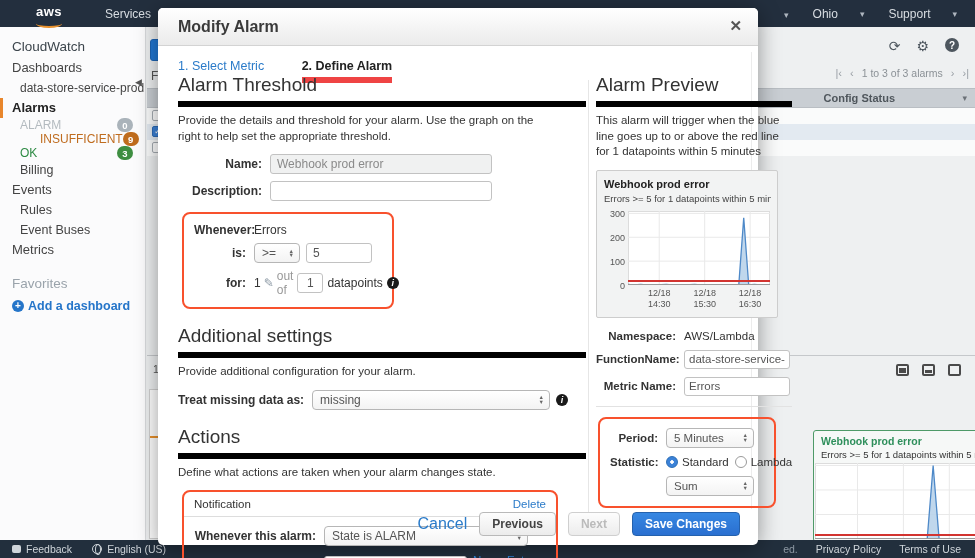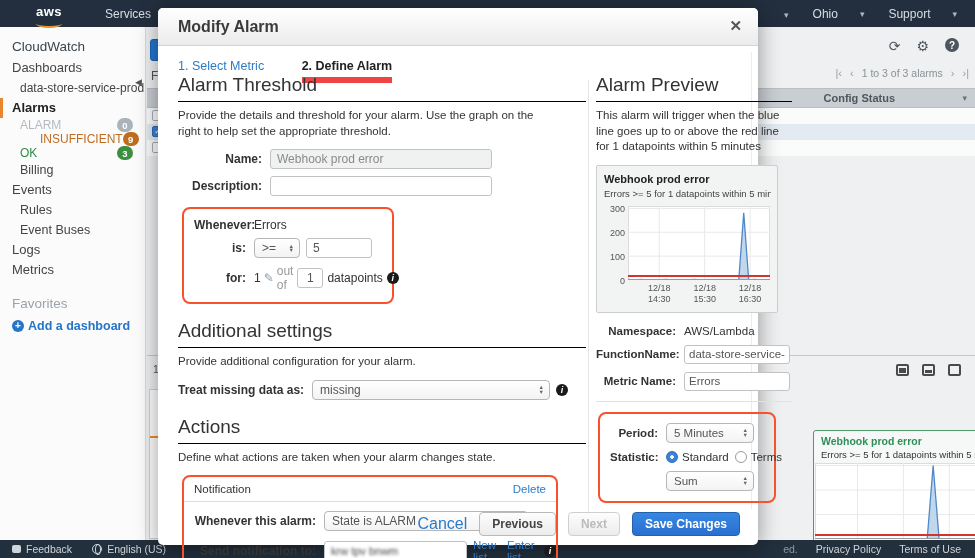--- a/index.html
+++ b/index.html
@@ -89,21 +89,21 @@
   .m-close { position:absolute; right:16px; top:9px; font-size:15px; font-weight:bold; color:#555; cursor:pointer; }
   .m-steps { padding:13px 20px 0; font-size:12.5px; }
   .step-link { color:#2b7bc9; cursor:pointer; }
   .step-active { font-weight:bold; color:#222; margin-left:34px; border-bottom:6px solid #ef4444; padding-bottom:4px; }
   .m-scrollbar { position:absolute; right:6px; top:44px; bottom:36px; width:1px; background:#ececec; }
 
   .colL { position:absolute; left:20px; top:66px; width:408px; }
   .vdiv { position:absolute; left:430px; top:72px; height:436px; width:1px; background:#e6e6e6; }
   .colR { position:absolute; left:438px; top:66px; width:196px; }
 
-  .h2 { font-size:19px; font-weight:400; color:#333; border-bottom:1px solid #000000; padding-bottom:5px; margin-bottom:6px; }
+  .h2 { font-size:19px; font-weight:400; color:#333; border-bottom:6px solid #000000; padding-bottom:5px; margin-bottom:6px; }
   .desc { font-size:11.5px; color:#333; line-height:1.35; margin-bottom:10px; }
   .frow { display:flex; align-items:center; margin-bottom:7px; font-size:12px; color:#333; }
   .flabel { font-weight:bold; text-align:right; padding-right:8px; flex-shrink:0; }
   .w92 { width:92px; } .w60 { width:60px; } .w140 { width:140px; } .w88 { width:88px; } .w56 { width:56px; }
   .input { height:20px; border:1px solid #c2c2c2; border-radius:3px; font-size:12px; color:#555; padding:0 6px;
            background:#fff; font-family:"Liberation Sans", sans-serif; }
   .input.ro { background:#f0f1f1; color:#8a8a8a; }
   .fake-select { display:inline-flex; align-items:center; justify-content:space-between; border:1px solid #b6b6b6;
                  border-radius:4px; background:linear-gradient(#ffffff,#f3f3f3); height:20px; padding:0 5px 0 7px;
                  font-size:12px; color:#555; cursor:pointer; }
@@ -182,21 +182,20 @@
       <span class="sb-badge b-orange">9</span>
     </div>
     <div class="sb-state">
       <span class="t-green">OK</span>
       <span class="sb-badge b-green">3</span>
     </div>
     <div class="sb-item sb-indent" style="font-size:12.5px">Billing</div>
     <div class="sb-item">Events</div>
     <div class="sb-item sb-indent" style="font-size:12.5px">Rules</div>
     <div class="sb-item sb-indent" style="font-size:12.5px">Event Buses</div>
-    <div class="sb-item">Logs</div>
     <div class="sb-item">Metrics</div>
     <div class="sb-fav">Favorites</div>
     <div class="sb-add">
       <span class="plus-circle">+</span>
       <span>Add a dashboard</span>
     </div>
     <div class="collapse-arrow">◀</div>
   </div>
 
   <div class="content">
@@ -440,21 +439,21 @@
                 <span>▲</span>
                 <span>▼</span>
               </span>
           </span>
         </div>
         <div class="frow frow-sm" style="margin-bottom:8px">
           <span class="flabel w56">Statistic:</span>
           <span class="radio on"></span>
           <span class="gap4">Standard</span>
           <span class="radio gap6"></span>
-          <span class="gap4">Terms</span>
+          <span class="gap4">Lambda</span>
         </div>
         <div class="frow frow-sm" style="margin-bottom:0">
           <span style="width:56px"></span>
           <span class="fake-select" style="width:88px;font-size:11.5px">
             <span>Sum</span>
             <span class="updown">
                 <span>▲</span>
                 <span>▼</span>
               </span>
           </span>

